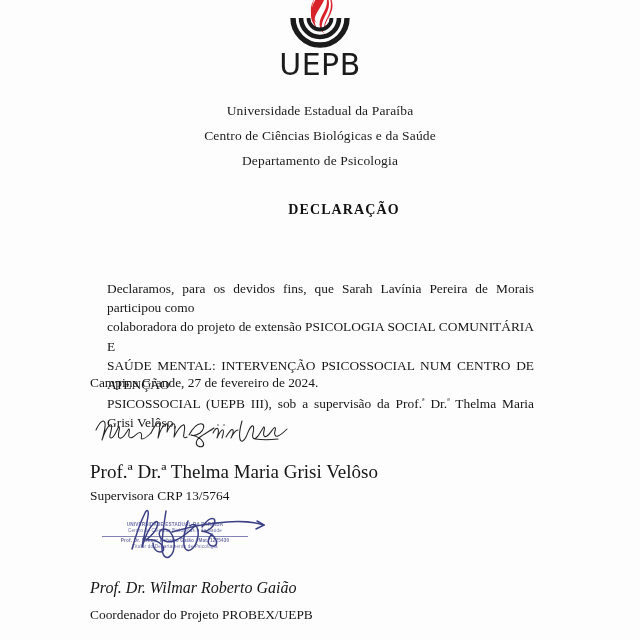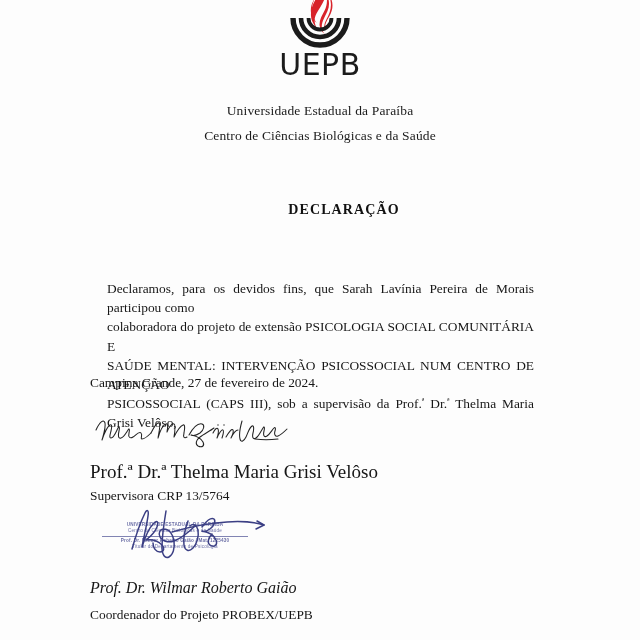--- a/index.html
+++ b/index.html
@@ -235,31 +235,32 @@
             <path d="M36.5 22 A11.5 11.5 0 0 0 59.5 22" stroke-width="3.8"></path>
           </g>
         </svg>
       </div>
       <div class="logo-word">UEPB</div>
     </div>
 
     <div class="org-lines">
       <div class="org-line">Universidade Estadual da Paraíba</div>
       <div class="org-line">Centro de Ciências Biológicas e da Saúde</div>
+      <div class="org-line">Departamento de Psicologia</div>
     </div>
   </div>
 
   <div class="doc-title">DECLARAÇÃO</div>
 
   <div class="body-block">
     <p class="body-para">
         <span class="ln">Declaramos, para os devidos fins, que Sarah Lavínia Pereira de Morais participou como</span>
         <span class="ln">colaboradora do projeto de extensão PSICOLOGIA SOCIAL COMUNITÁRIA E</span>
         <span class="ln">SAÚDE MENTAL: INTERVENÇÃO PSICOSSOCIAL NUM CENTRO DE ATENÇÃO</span>
-        <span class="ln"><span>PSICOSSOCIAL (CAPS III), sob a supervisão da Prof.</span><span class="ord">ª</span><span> Dr.</span><span class="ord">ª</span><span> Thelma Maria Grisi Velôso,</span></span>
+        <span class="ln"><span>PSICOSSOCIAL (UEPB III), sob a supervisão da Prof.</span><span class="ord">ª</span><span> Dr.</span><span class="ord">ª</span><span> Thelma Maria Grisi Velôso,</span></span>
       </p>
   </div>
 
   <div class="place-date">Campina Grande, 27 de fevereiro de 2024.</div>
 
   <div class="sig-one">
     <svg viewBox="0 0 200 36" width="200" height="36" aria-hidden="true">
       <g fill="none" stroke="#232323" stroke-width="1.05" stroke-linecap="round" stroke-linejoin="round">
         <path d="M4 16 C8 7 12 5 13 9 C14 14 11 22 10 26 C12 20 15 13 18 11 C20 10 20 13 19 17 C18 21 17 24 19 24 C22 24 24 18 26 14 C27 12 28 13 27 17 C26 21 26 25 29 24 C32 23 34 19 36 16 C37 14 38 15 37 19 C36 23 38 25 41 23 C44 21 47 17 49 19 C51 21 48 25 50 25 C53 25 56 22 59 19"></path>
         <path d="M59 19 C62 13 65 8 67 9 C69 10 67 18 66 24 C68 17 71 11 74 10 C76 9 76 13 75 18 C77 13 80 9 82 10 C84 11 83 17 82 23 C85 17 88 12 91 11 C93 10 93 14 92 19 C91 23 92 25 95 23"></path>

